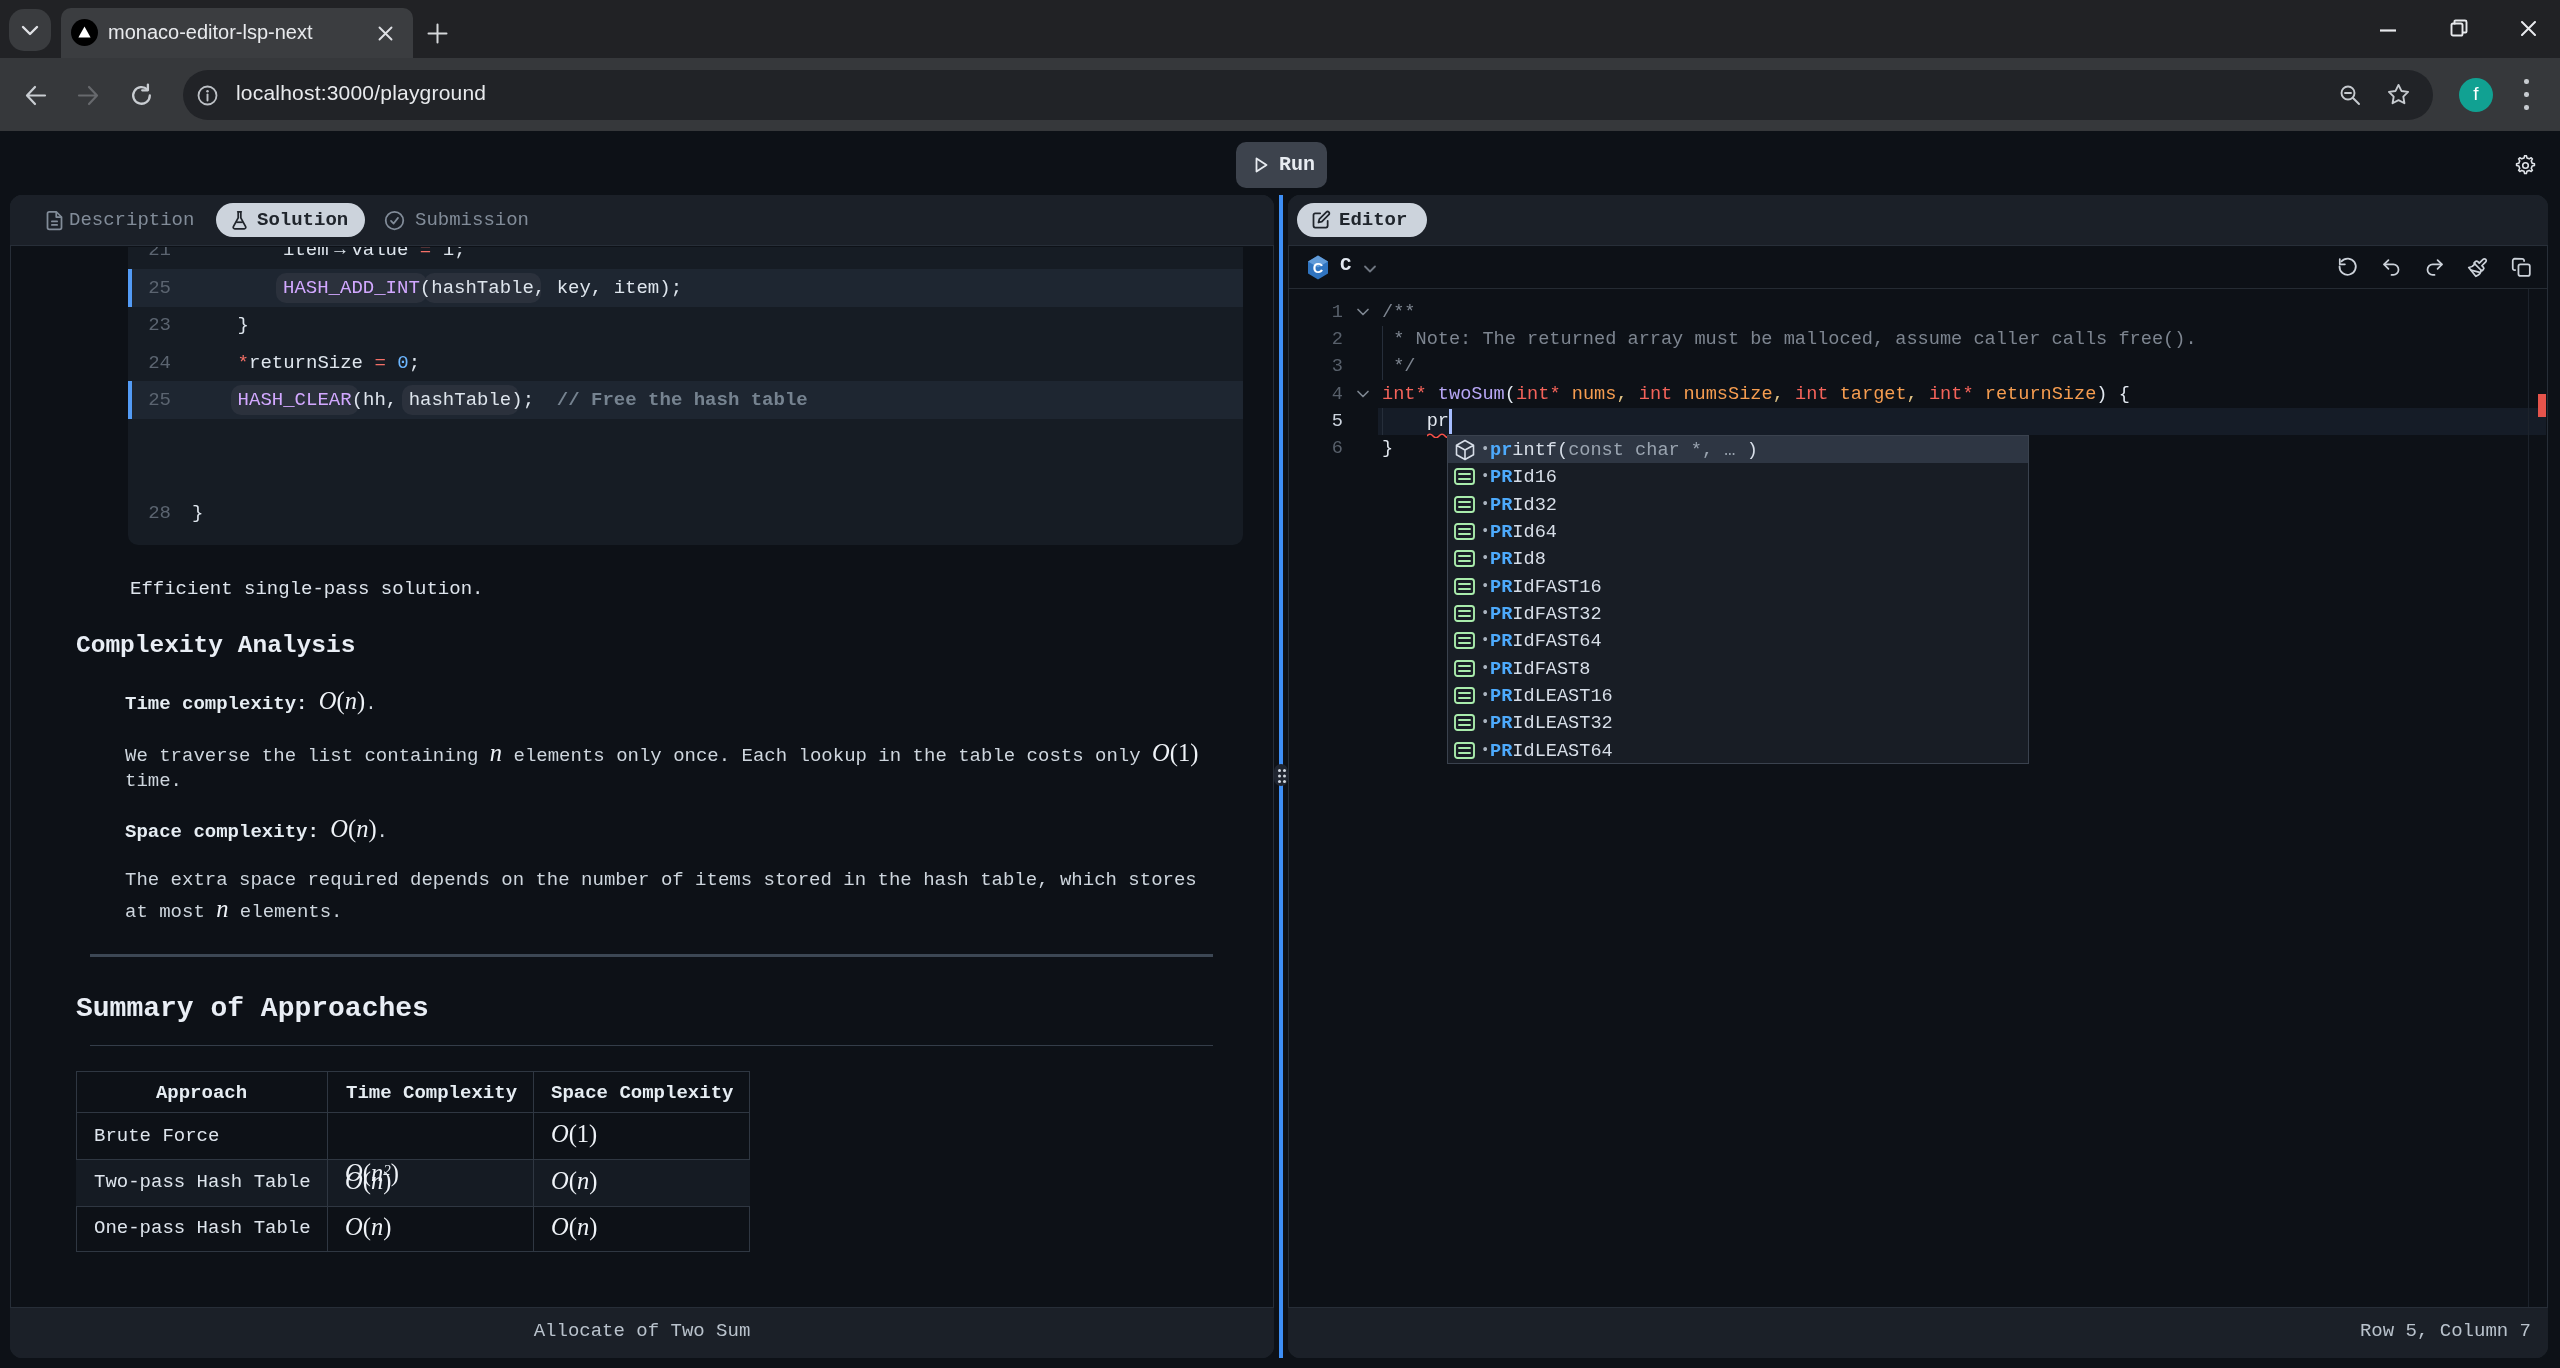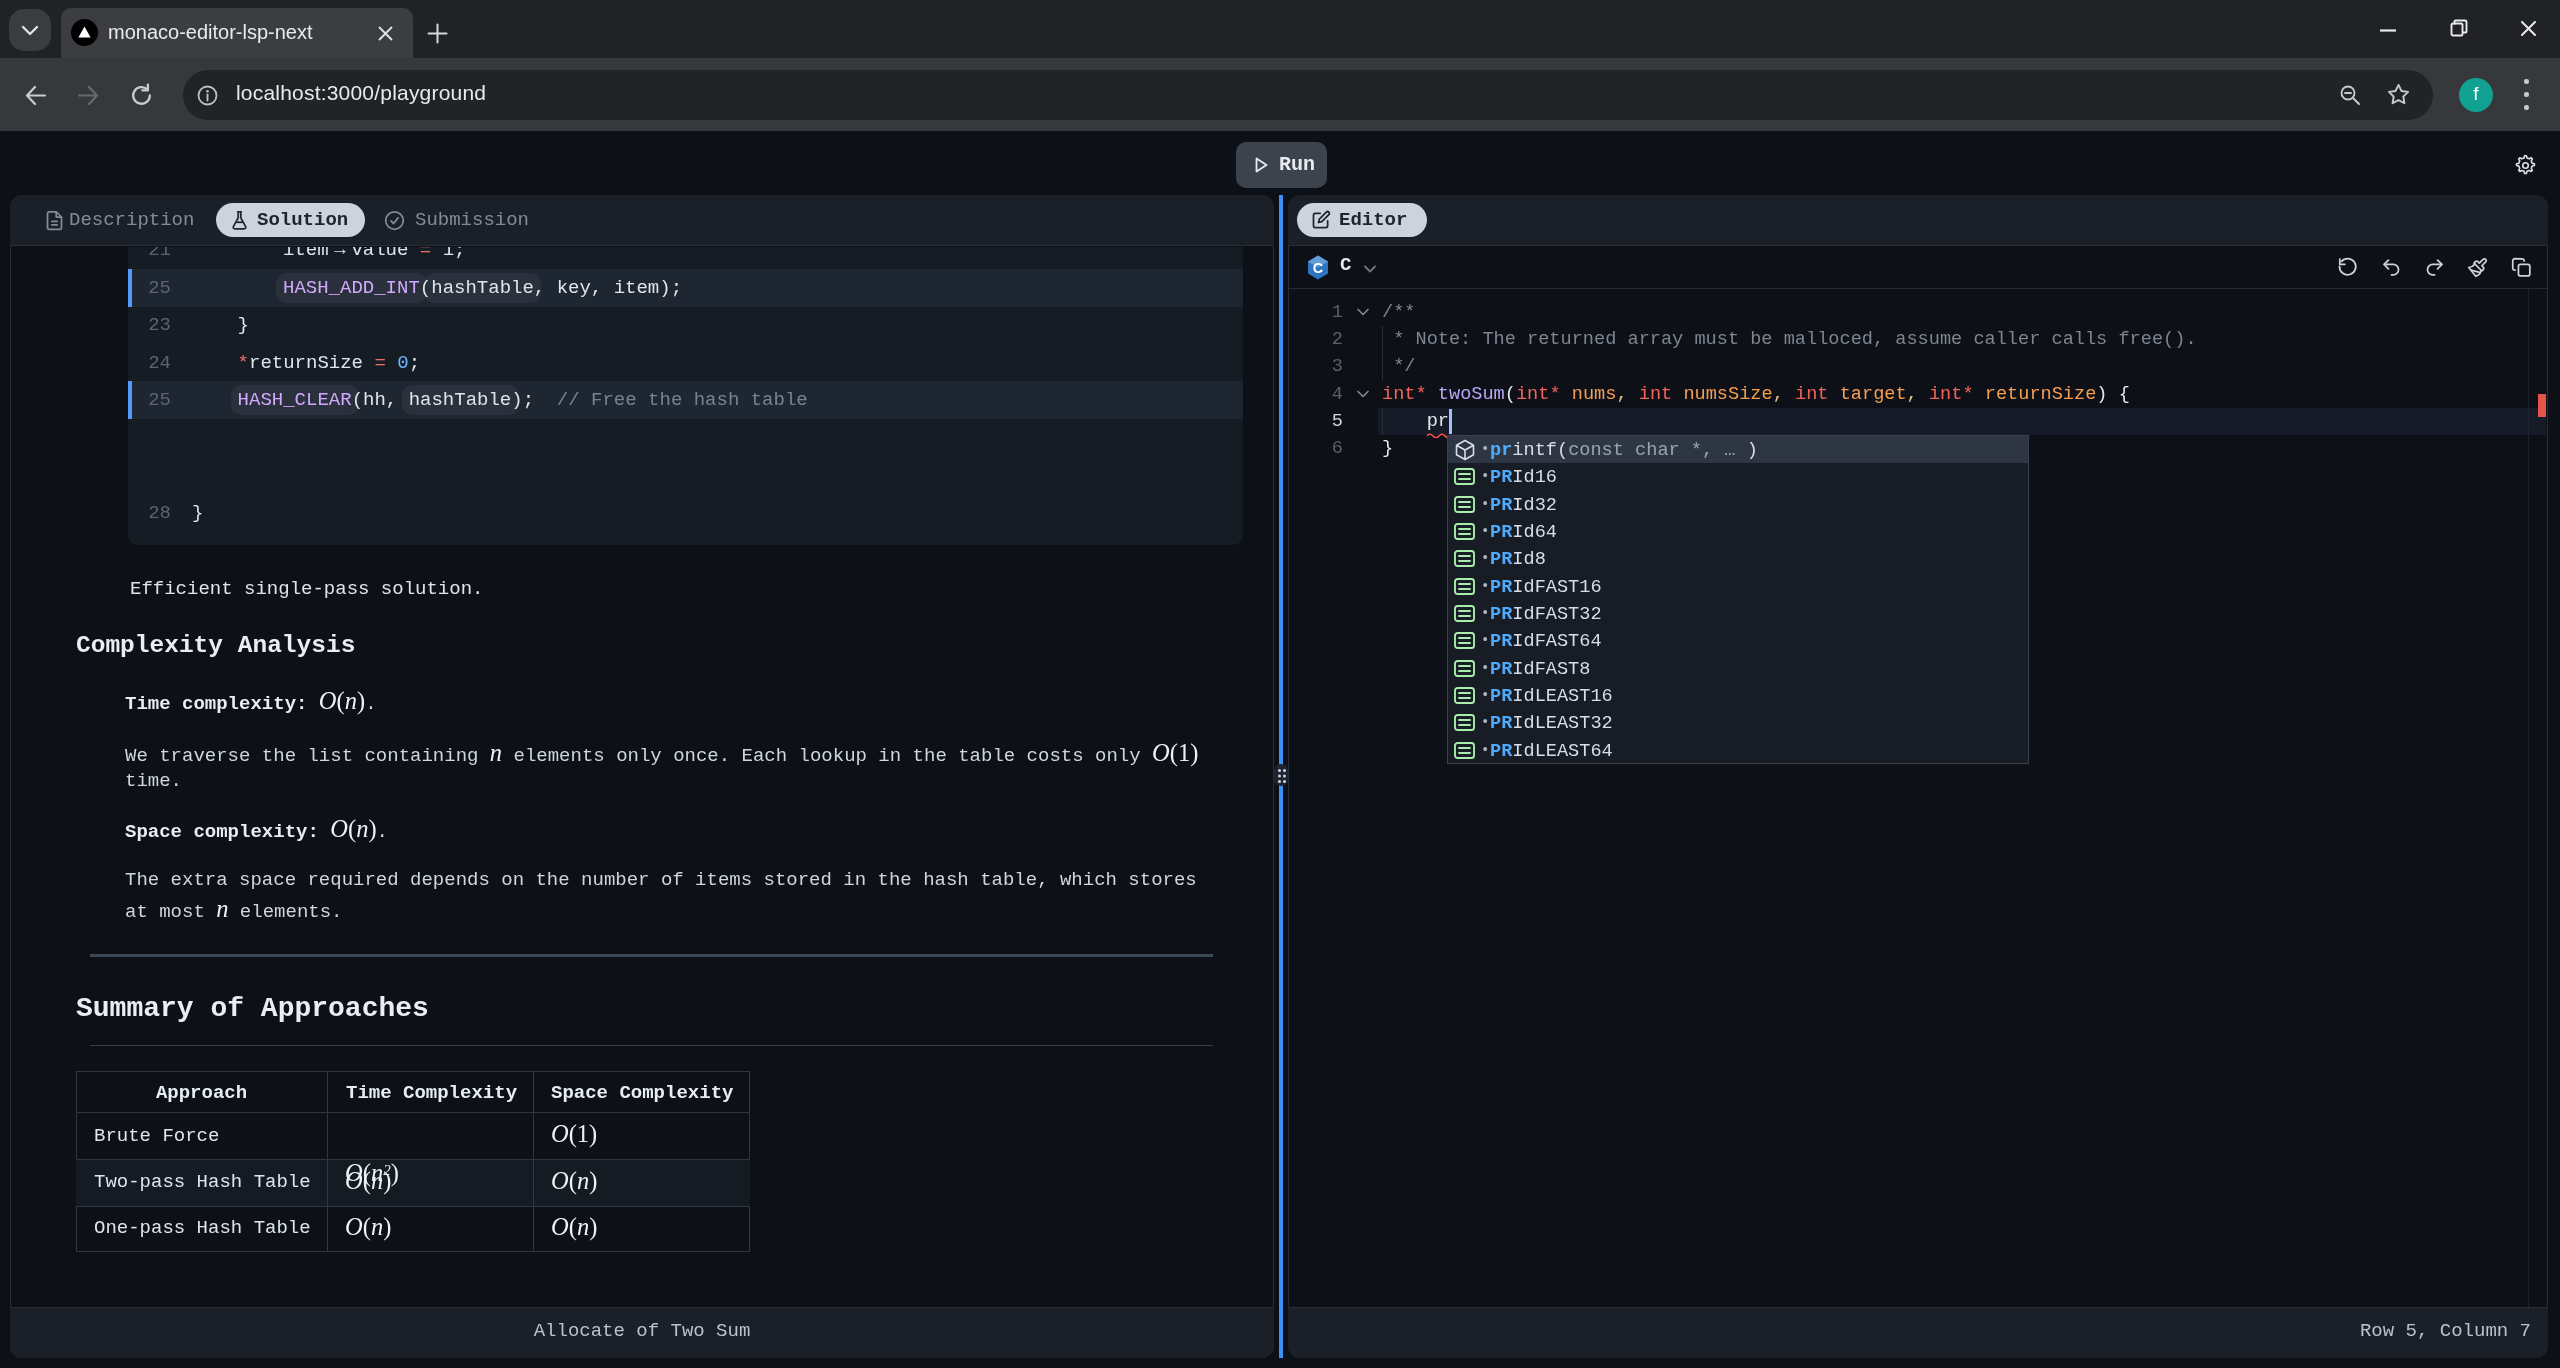--- a/index.html
+++ b/index.html
@@ -82,21 +82,21 @@
   </svg>
 <div class="abs" style="top:153px; left:1279px; font-size:20px; font-weight:bold; color:#e8ecf1;">Run</div>
 <svg class="abs" style="top:155px; left:2515px;" width="21" height="21" viewBox="0 0 24 24">
     <path d="M12 1.8 l2 0 l0.7 2.6 l2.5 1 l2.3-1.3 l1.4 1.4 l-1.3 2.3 l1 2.5 l2.6 0.7 l0 2 l-2.6 0.7 l-1 2.5 l1.3 2.3 l-1.4 1.4 l-2.3-1.3 l-2.5 1 l-0.7 2.6 l-2 0 l-0.7-2.6 l-2.5-1 l-2.3 1.3 l-1.4-1.4 l1.3-2.3 l-1-2.5 l-2.6-0.7 l0-2 l2.6-0.7 l1-2.5 l-1.3-2.3 l1.4-1.4 l2.3 1.3 l2.5-1 Z" transform="translate(-1,-1)" stroke="#dfe3e8" stroke-width="1.8" fill="none" stroke-linejoin="round"></path>
     <circle cx="11" cy="11" r="3.2" transform="translate(1,1)" stroke="#dfe3e8" stroke-width="1.8" fill="none"></circle>
   </svg>
 
 <style>
   .lp-row { position:absolute; left:0; width:100%; height:38px; line-height:38px; white-space:pre; font-size:19px; color:#dee5ed; }
   .hlrow { position:absolute; left:0; width:100%; height:38px; background:#1e2631; border-left:4px solid #539bf5; }
-  .tok-r { color:#f47067; } .tok-p { color:#d2a8ff; } .tok-b { color:#6cb6ff; } .tok-c { color:#768390; }
+  .tok-r { color:#f47067; } .tok-p { color:#d2a8ff; } .tok-b { color:#6cb6ff; } .tok-c { color:#768390;font-weight:bold; }
   .tok-ln { color:#5b6470; }
   .mditem { position:absolute; left:114px; white-space:pre; font-size:19px; color:#ced6de; height:28px; line-height:28px; }
   .mth { font-family:"Liberation Serif", serif; font-style:italic; font-size:24.5px; color:#eef2f7; }
 </style>
 <div class="abs" style="left:10px; top:195px; width:1264px; height:1163px; background:#0d1117; border:1px solid #272e38; border-radius:12px;"></div>
 <div class="abs" style="left:10px; top:195px; width:1264px; height:51px; background:#1b2028; border-bottom:1px solid #272e38; border-radius:12px 12px 0 0;"></div>
 
 <svg class="abs" style="top:210px; left:44px;" width="21" height="21" viewBox="0 0 24 24">
     <path d="M14 2 H6 a2 2 0 0 0 -2 2 v16 a2 2 0 0 0 2 2 h12 a2 2 0 0 0 2 -2 V8 Z" stroke="#828c99" stroke-width="2" fill="none" stroke-linejoin="round"></path>
     <path d="M14 2 V8 H20" stroke="#828c99" stroke-width="2" fill="none" stroke-linejoin="round"></path>

